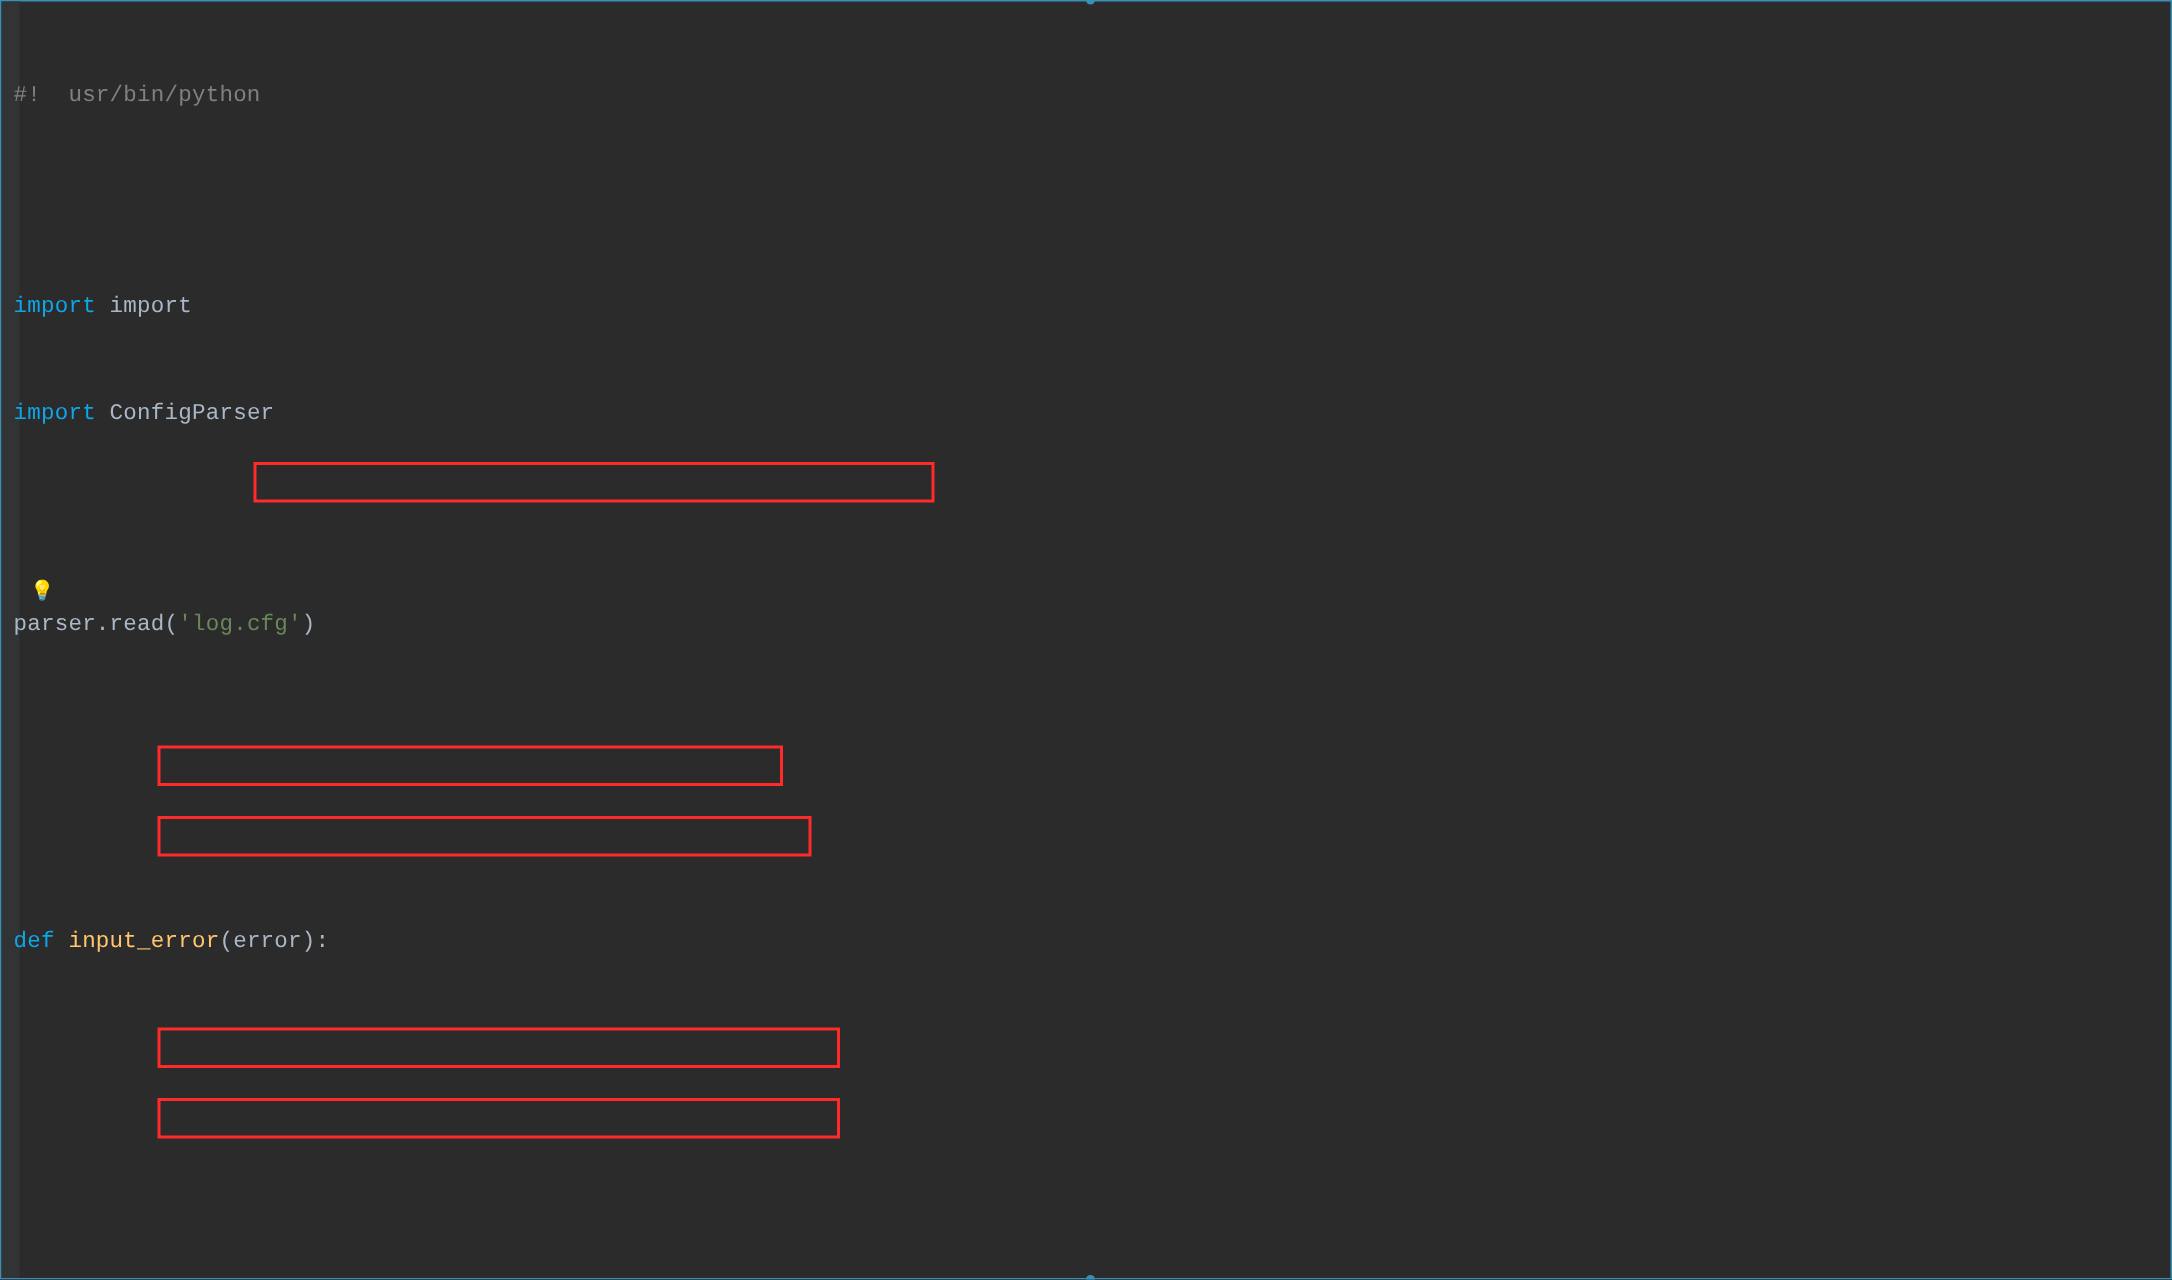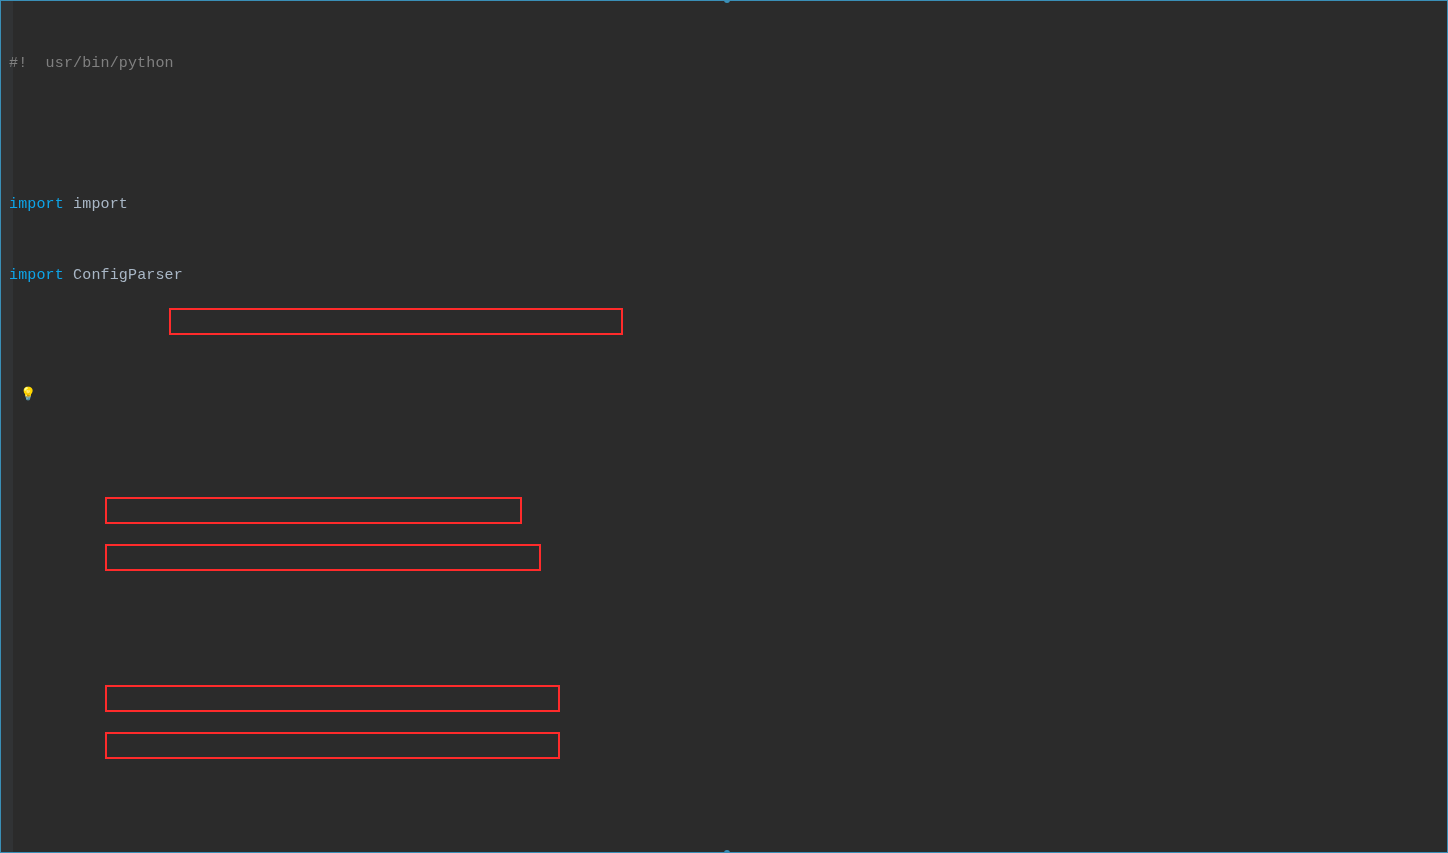--- a/index.html
+++ b/index.html
@@ -95,22 +95,24 @@
 
   <div class="highlight-line" style="top: 380px;"></div>
   <span class="bulb" style="top:382px;">💡</span>
 
   <div class="code">
     <div class="line"><span class="cmt">#!  usr/bin/python</span></div>
     <div class="line"><span></span></div>
     <div class="line"><span class="kw">import</span><span> import</span></div>
     <div class="line"><span class="kw">import</span><span> ConfigParser</span></div>
     <div class="line"><span></span></div>
+    <div class="line"><span>parser.read(</span><span class="str">'log.cfg'</span><span>)</span></div>
     <div class="line"><span></span></div>
     <div class="line"><span></span></div>
+    <div class="line"><span class="kw">def </span><span class="fn">input_error</span><span>(error):</span></div>
     
     
     
     
     
     
     
     
     
     

